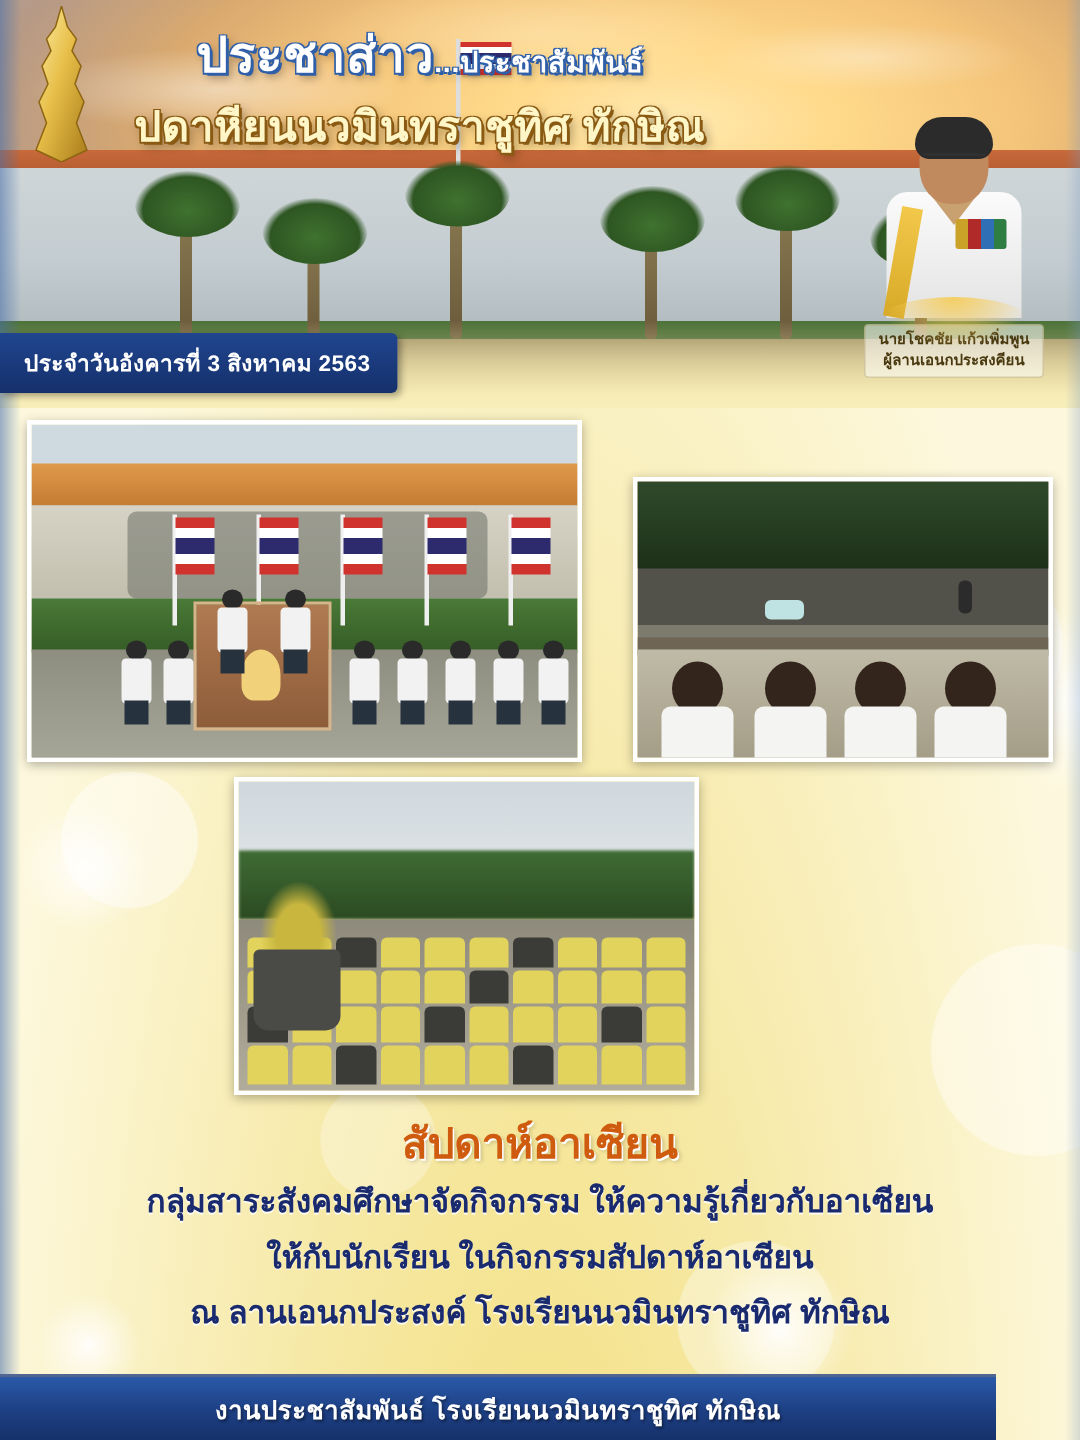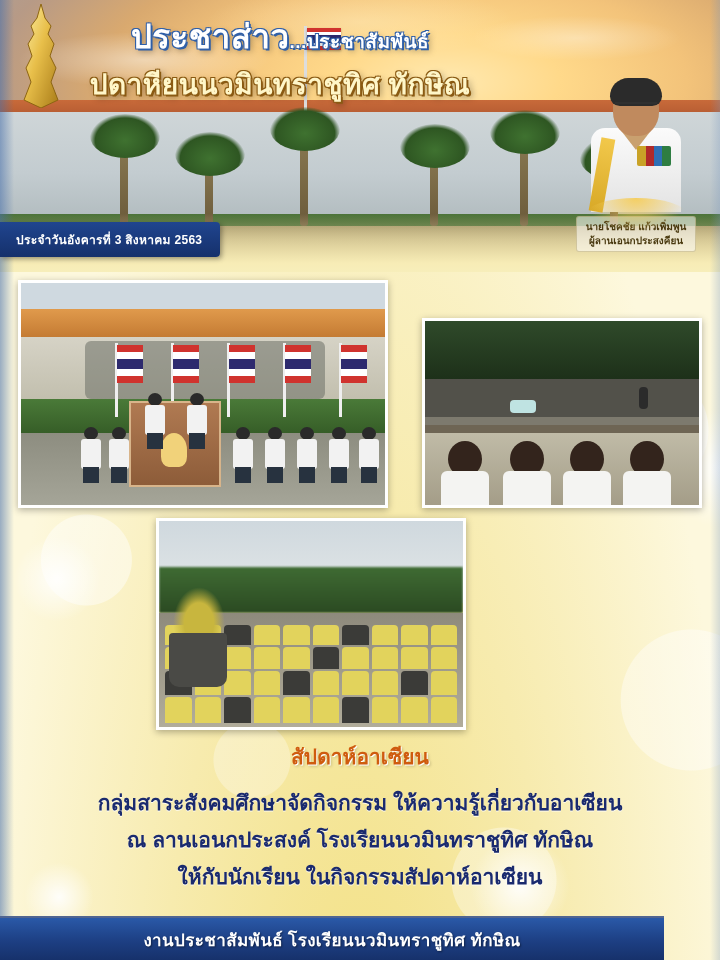--- a/index.html
+++ b/index.html
@@ -138,21 +138,21 @@
     margin-top: 6px;
     font-size: 28px; font-weight: bold; color: #fff6c8;
     text-shadow: 2px 2px 0 #8a5a12, -1px -1px 0 #8a5a12, 1px -1px 0 #8a5a12, -1px 1px 0 #8a5a12, 3px 3px 7px rgba(0,0,0,0.4);
     letter-spacing: 0.5px;
   }
 
   
   .date-badge {
     position:absolute; left: 0; top: 222px; z-index: 6;
     background: linear-gradient(to bottom, #20458f, #15306b);
-    color:#ffffff; font-size: 12px; font-weight: bold;
+    color:#ffffff; font-size: 15px; font-weight: bold;
     padding: 8px 18px 8px 16px;
     border-top-right-radius: 4px; border-bottom-right-radius: 4px;
     box-shadow: 2px 2px 5px rgba(0,0,0,0.35);
     letter-spacing: 0.3px;
   }
 
   
   .director {
     position:absolute; right: 24px; top: 80px; width: 120px; z-index: 6; text-align:center;
   }
@@ -259,23 +259,22 @@
   .p3-seat { flex:1 1 auto; background:#e2d35c; border-radius: 4px 4px 0 0; }
   .p3-seat.d { background:#3b3b38; }
   .p3-pot { position:absolute; left: 10px; top: 112px; width: 58px; height: 54px; background:#4a4a46; border-radius: 4px 4px 10px 10px; }
   .p3-plant { position:absolute; left: 14px; top: 66px; width: 52px; height: 52px; background: radial-gradient(ellipse at 50% 70%, #c8b63e 0 40%, rgba(200,182,62,0) 70%); }
 
   
   .caption {
     position:absolute; left: 30px; top: 740px; width: 660px; text-align:center; z-index: 5;
   }
   .cap-head {
-    font-size: 21px; font-weight: bold; color: #cf5b0e;
+    font-size: 28px; font-weight: bold; color: #cf5b0e;
     text-shadow: 1px 1px 0 #ffffff, 2px 2px 3px rgba(0,0,0,0.18);
-    margin-bottom: 12px;
   }
   .cap-line {
     font-size: 21px; color: #1a2a6e; font-weight: bold; line-height: 1.75;
     text-shadow: 0 1px 0 rgba(255,255,255,0.8);
   }
 
   
   .footer {
     position:absolute; left:0; bottom:0; width:664px; height: 44px;
     background: linear-gradient(to bottom, #2a59a8 0%, #1d3f83 55%, #16316b 100%);
@@ -526,22 +525,22 @@
           <span class="p3-seat"></span>
       </div>
     </div>
     <div class="p3-plant"></div>
     <div class="p3-pot"></div>
   </div>
 
   <div class="caption">
     <div class="cap-head">สัปดาห์อาเซียน</div>
     <div class="cap-line">กลุ่มสาระสังคมศึกษาจัดกิจกรรม ให้ความรู้เกี่ยวกับอาเซียน</div>
+    <div class="cap-line">ให้กับนักเรียน ในกิจกรรมสัปดาห์อาเซียน</div>
     <div class="cap-line">ณ ลานเอนกประสงค์ โรงเรียนนวมินทราชูทิศ ทักษิณ</div>
-    <div class="cap-line">ให้กับนักเรียน ในกิจกรรมสัปดาห์อาเซียน</div>
   </div>
 
   <div class="sparkle" style="left:660px; top:408px; width:120px; height:120px;"></div>
   <div class="sparkle" style="left:14px;  top:536px; width:86px;  height:86px;"></div>
   <div class="sparkle" style="left:470px; top:836px; width:100px; height:100px;"></div>
   <div class="sparkle" style="left:24px;  top:862px; width:70px;  height:70px;"></div>
 
   <div class="footer">
     <div class="footer-text">งานประชาสัมพันธ์  โรงเรียนนวมินทราชูทิศ ทักษิณ</div>
   </div>

